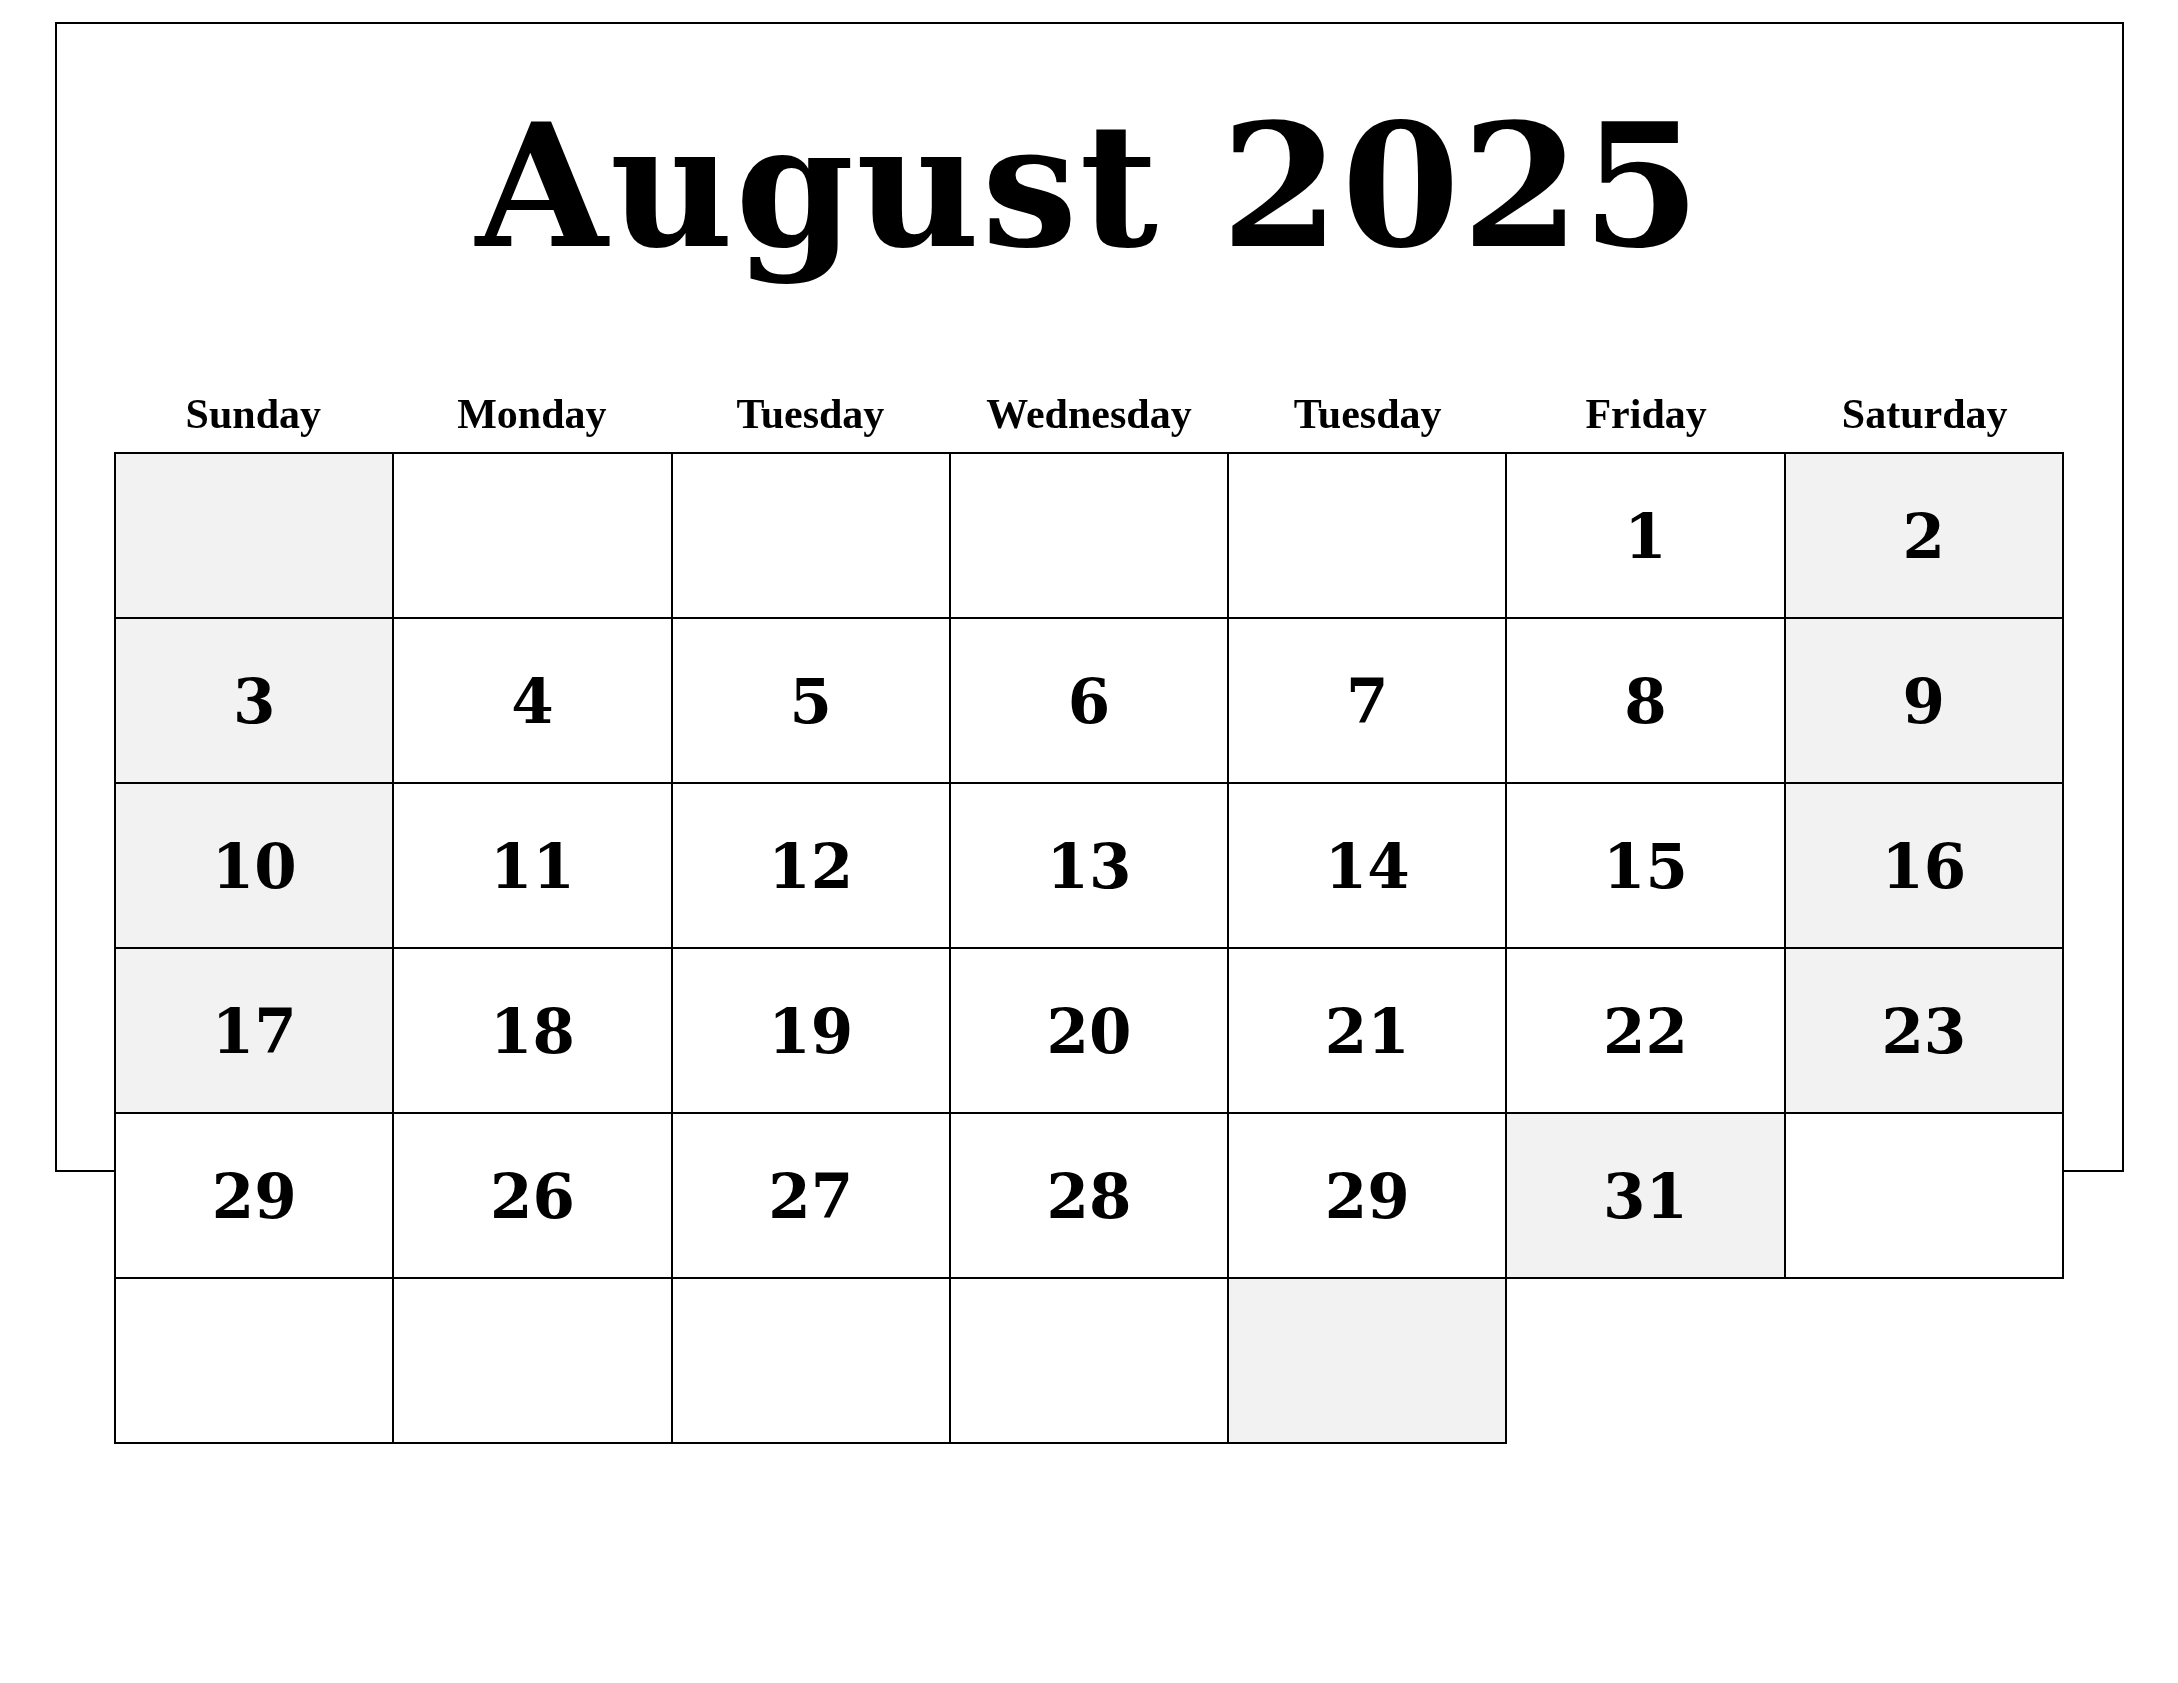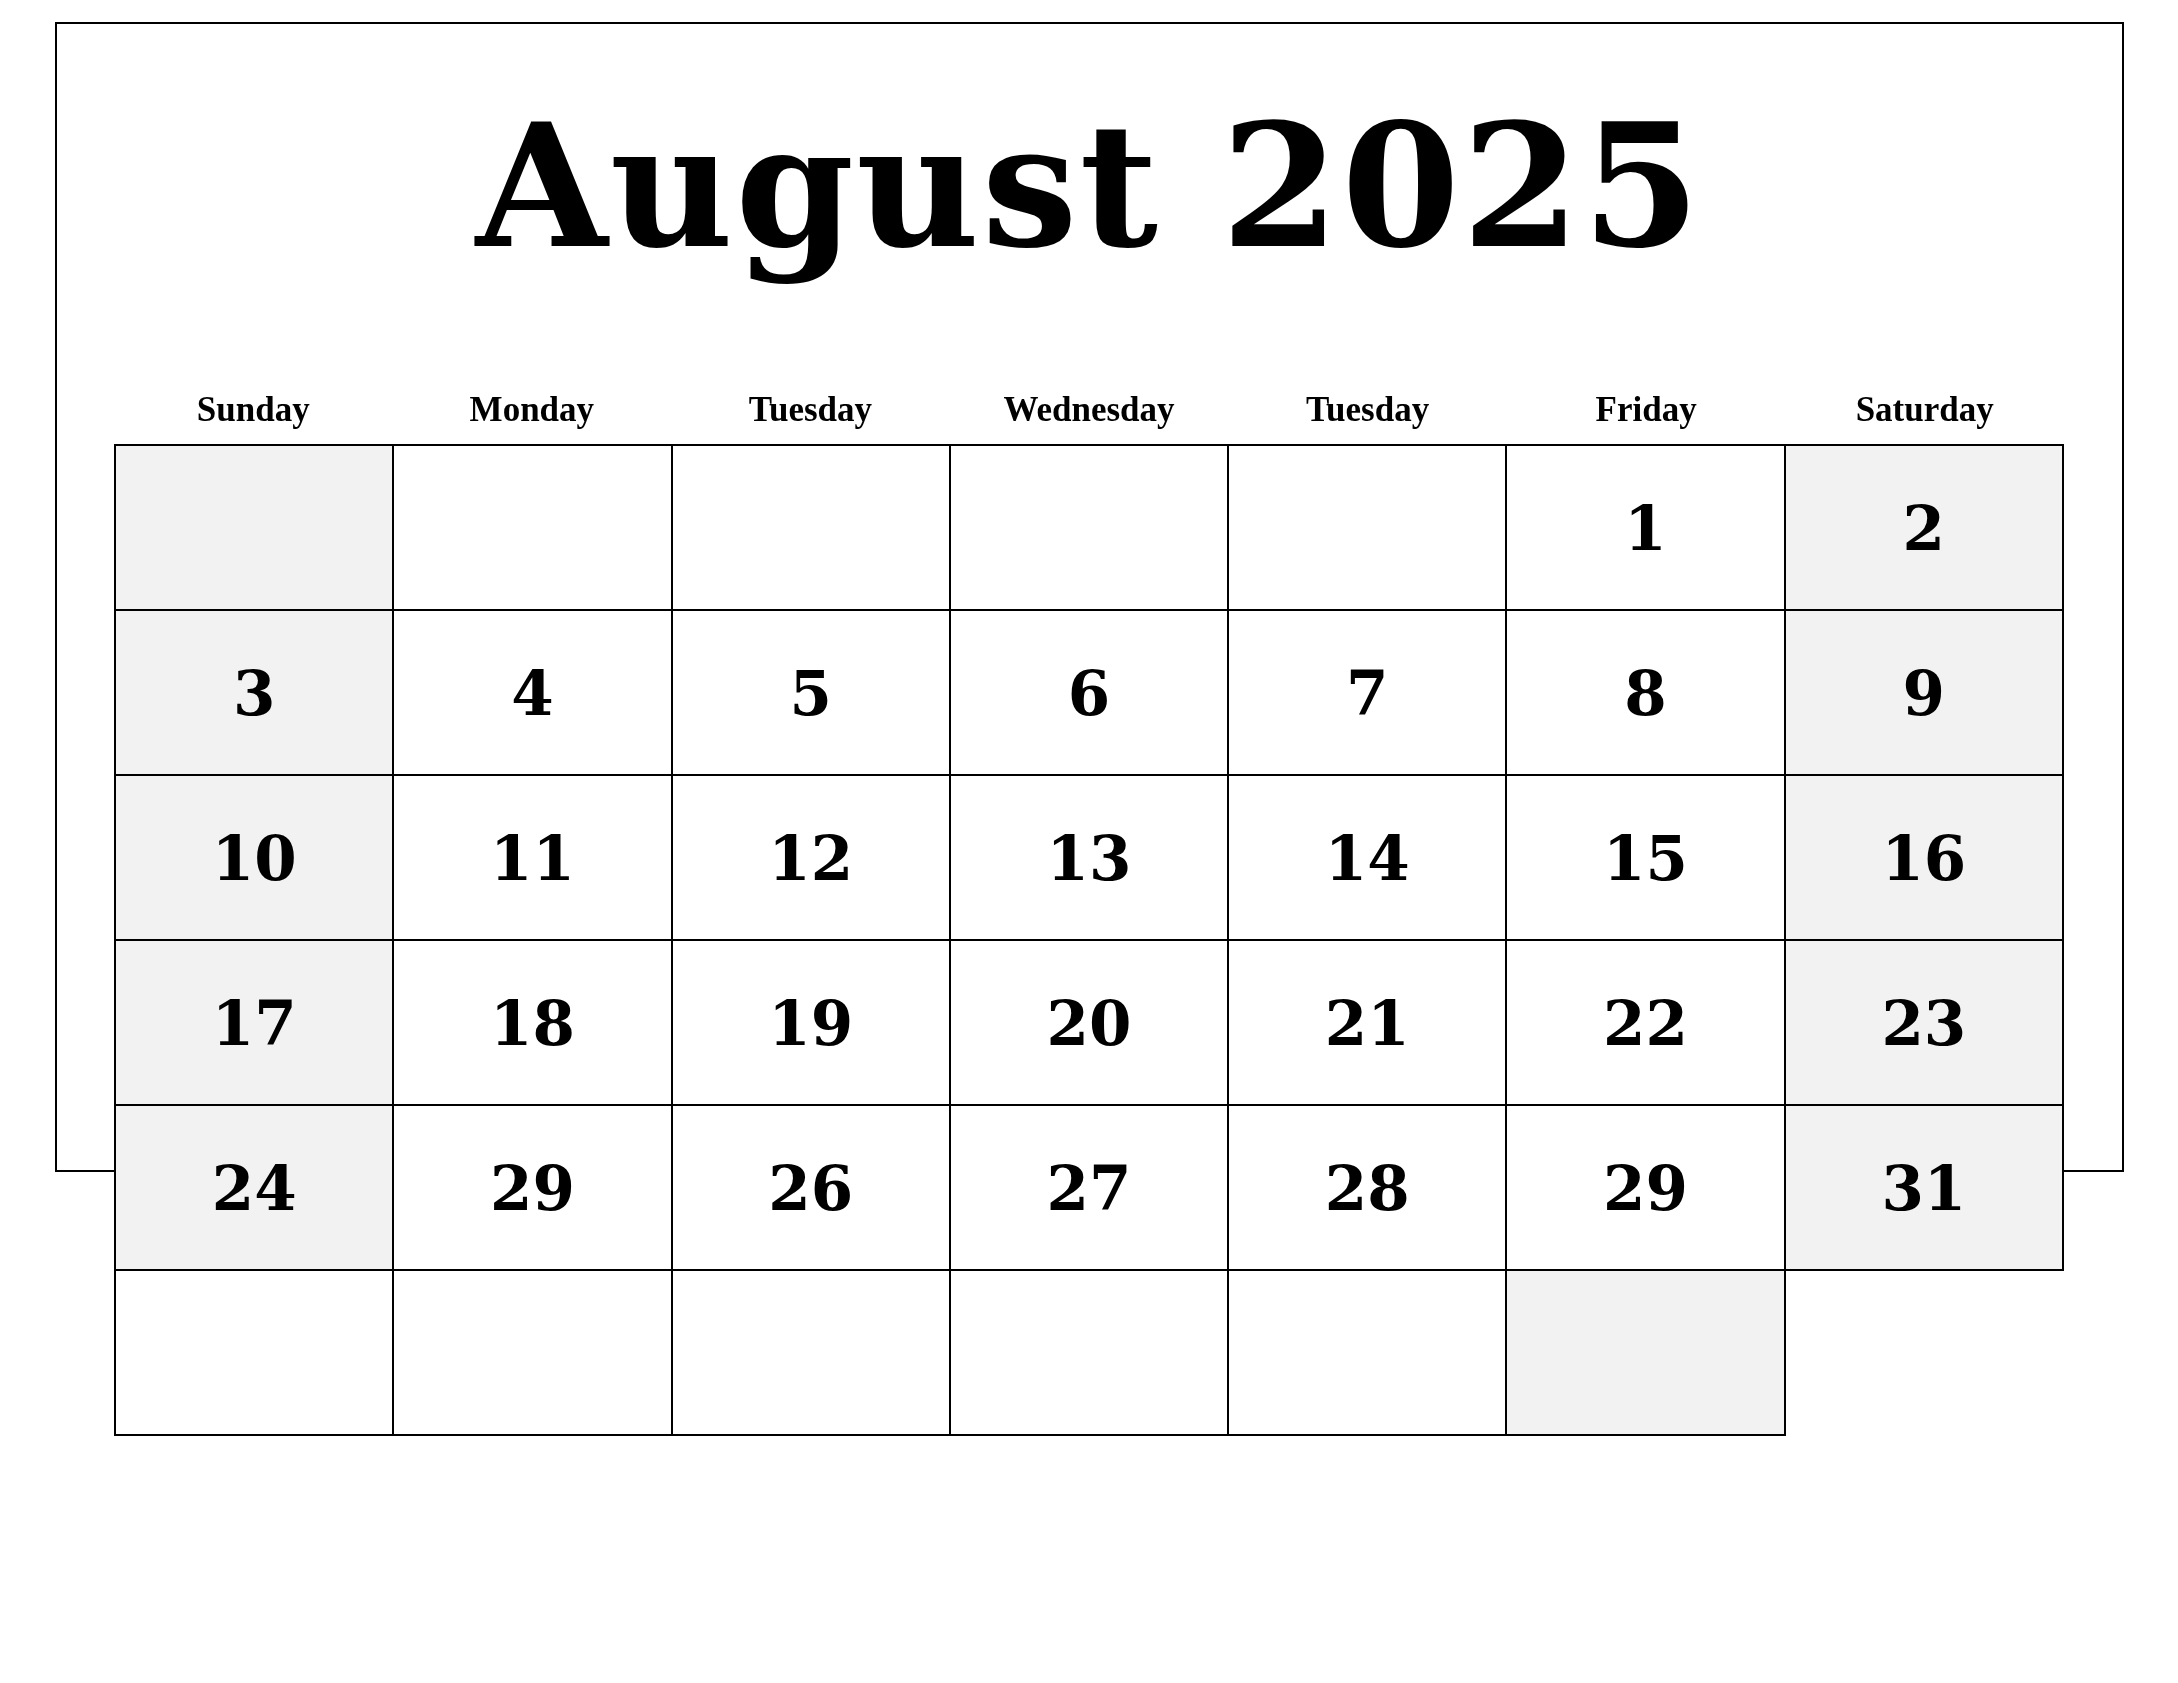--- a/index.html
+++ b/index.html
@@ -46,21 +46,21 @@
   }
   .weekday-row {
     display: grid;
     grid-template-columns: repeat(7, 1fr);
     margin-bottom: 14px;
   }
   .weekday {
     text-align: center;
     font-family: "Liberation Serif", serif;
     font-weight: 700;
-    font-size: 35px;
+    font-size: 42px;
     color: #000000;
   }
   .grid {
     display: grid;
     grid-template-columns: repeat(7, 1fr);
     border-top: 2px solid #000000;
     border-left: 2px solid #000000;
   }
   .cell {
     height: 165px;
@@ -199,23 +199,20 @@
         <div class="cell">
             <span class="num">21</span>
           </div>
         <div class="cell">
             <span class="num">22</span>
           </div>
         <div class="cell shaded">
             <span class="num">23</span>
           </div>
 
-        <div class="cell shaded">
-            <span class="num">24</span>
-          </div>
         <div class="cell">
             <span class="num">29</span>
           </div>
         <div class="cell">
             <span class="num">26</span>
           </div>
         <div class="cell">
             <span class="num">27</span>
           </div>
         <div class="cell">

